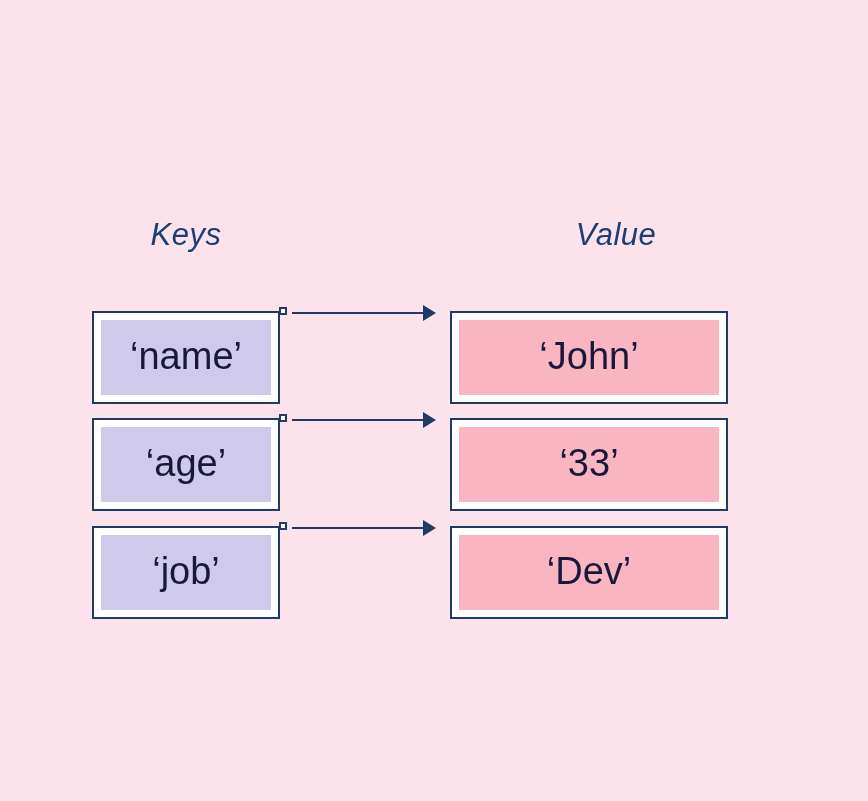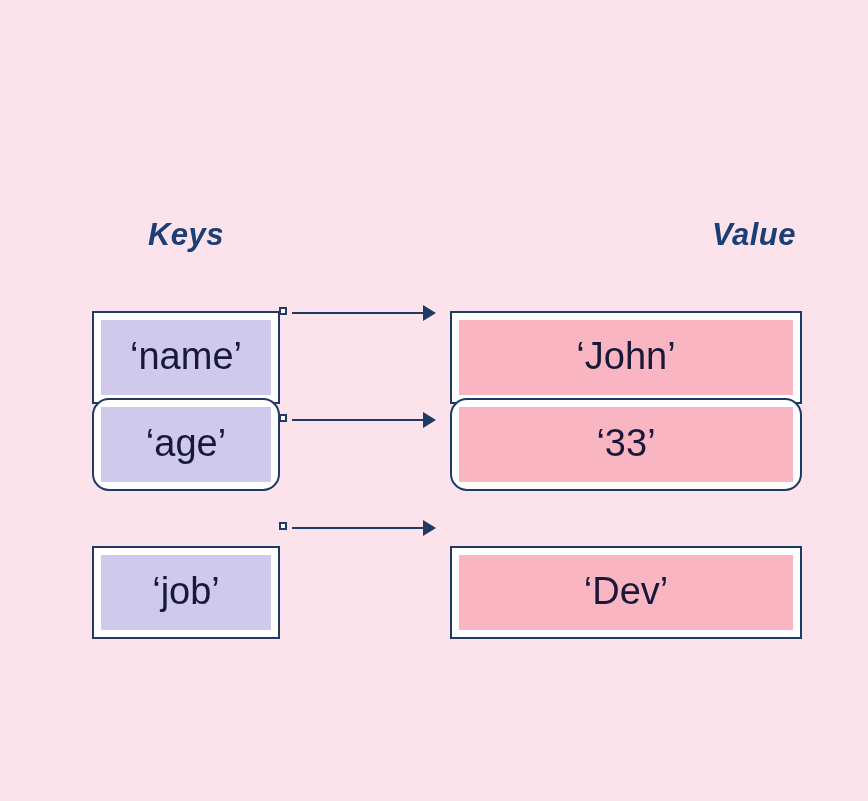--- a/index.html
+++ b/index.html
@@ -23,40 +23,40 @@
     width: 868px;
     height: 801px;
     background: var(--page-bg);
     overflow: hidden;
   }
   .col-title {
     position: absolute;
     top: 216px;
     height: 38px;
     font-size: 31px;
-    font-weight: bold;
+    font-weight: normal;
     font-style: italic;
     color: var(--title);
     text-align: center;
     line-height: 38px;
     letter-spacing: 0.5px;
   }
   .keys-title { left: 92px; width: 188px; }
-  .value-title { left: 470px; width: 326px; text-align: right; }
+  .value-title { left: 453px; width: 326px; }
 
   .box {
     position: absolute;
     height: 93px;
     border: 2px solid var(--box-border);
     background: var(--box-bg);
     padding: 7px;
     margin-top: 44px;
   }
   .key-box { left: 92px; width: 188px; }
-  .value-box { left: 450px; width: 352px; }
+  .value-box { left: 450px; width: 278px; }
   .box-fill {
     width: 100%;
     height: 100%;
     display: flex;
     align-items: center;
     justify-content: center;
   }
   .key-box .box-fill { background: var(--key-fill); }
   .value-box .box-fill { background: var(--value-fill); }
   .box-text {
@@ -86,22 +86,22 @@
     left: 423px;
     width: 0;
     height: 0;
     border-left: 13px solid var(--arrow);
     border-top: 8px solid transparent;
     border-bottom: 8px solid transparent;
   }
 
   
   .row-0 .box { top: 267px; }
-  .row-1 .box { top: 354px; border-radius: 17px; }
-  .row-2 .box { top: 502px; }
+  .row-1 .box { top: 374px; }
+  .row-2 .box { top: 482px; }
   .row-0 .connector-square { top: 307px; }
   .row-1 .connector-square { top: 414px; }
   .row-2 .connector-square { top: 522px; }
   .row-0 .arrow-line { top: 312px; }
   .row-1 .arrow-line { top: 419px; }
   .row-2 .arrow-line { top: 527px; }
   .row-0 .arrow-head { top: 305px; }
   .row-1 .arrow-head { top: 412px; }
   .row-2 .arrow-head { top: 520px; }
 </style>

